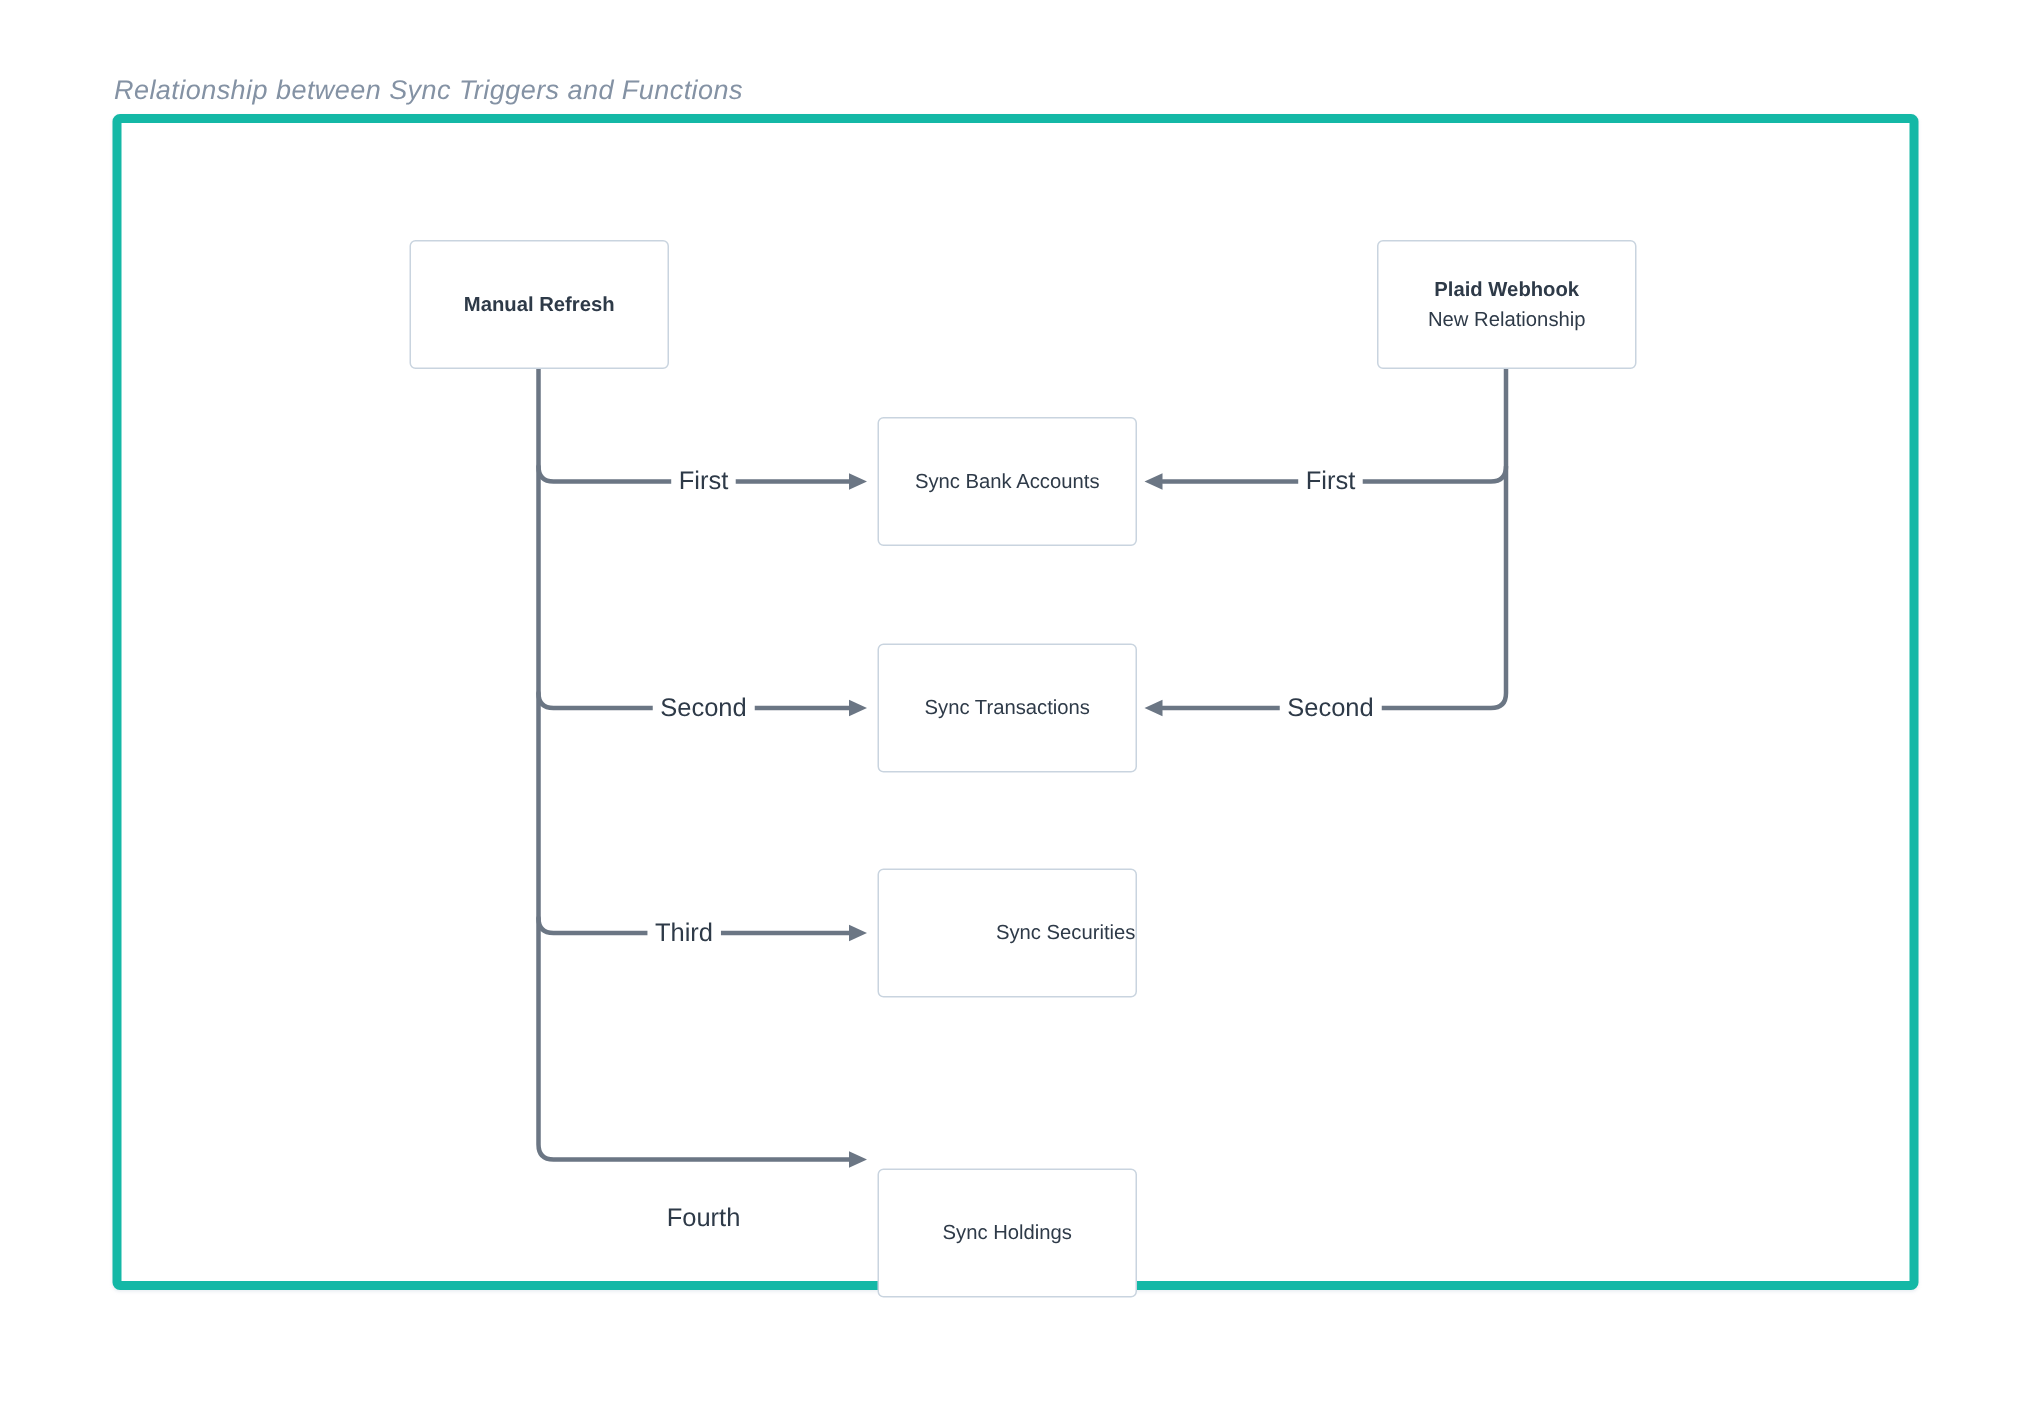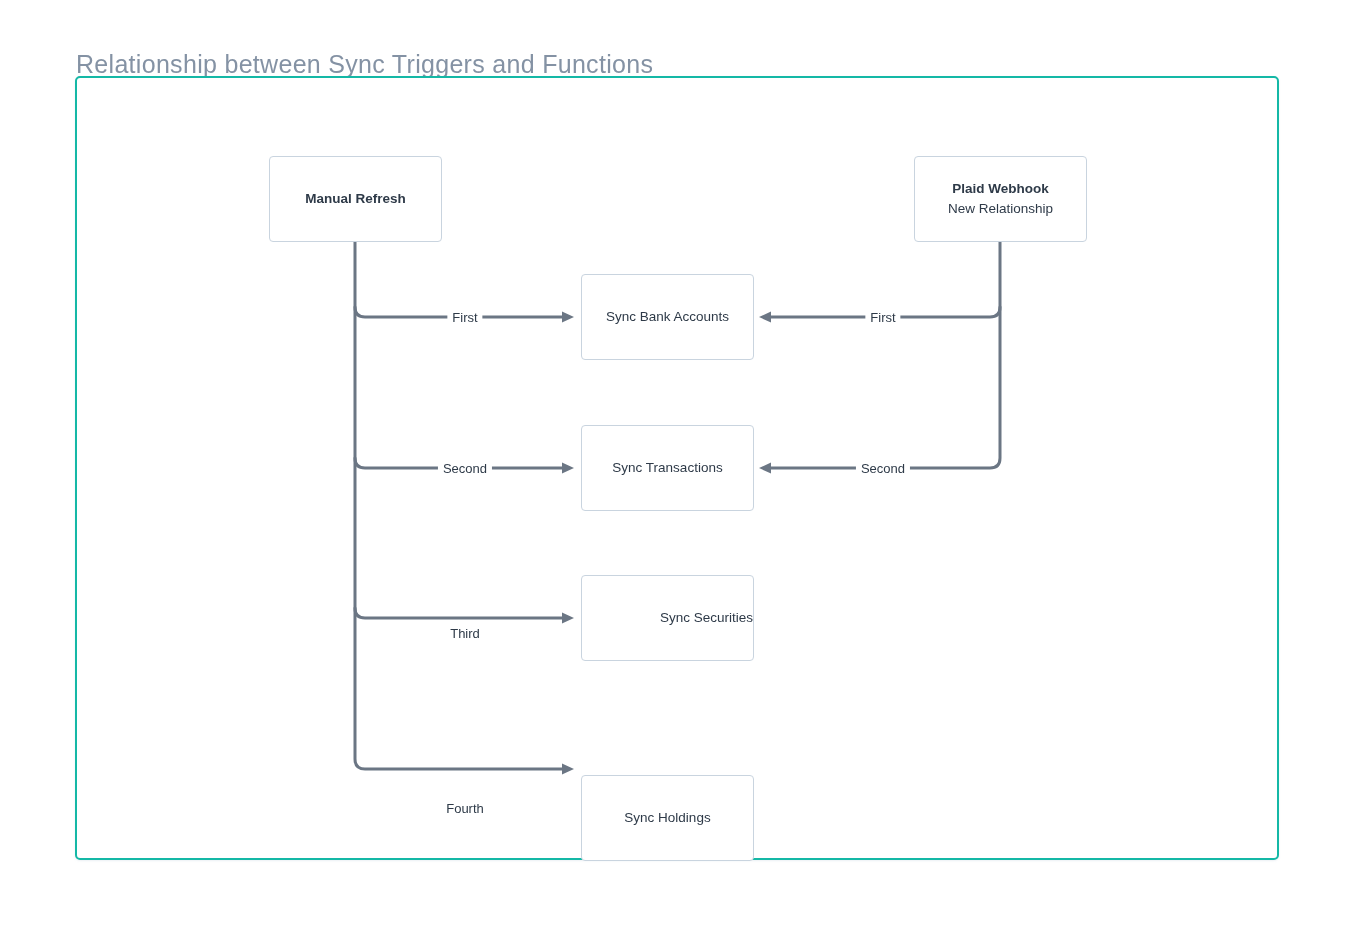--- a/index.html
+++ b/index.html
@@ -6,30 +6,31 @@
   html, body {
     width: 1358px; height: 942px;
     background: #ffffff;
     font-family: "Liberation Sans", sans-serif;
     position: relative;
     overflow: hidden;
   }
   .page-title {
     position: absolute;
     left: 76px; top: 50px;
-    font-size: 25px;
+    font-size: 18px;
     color: #8492a4;
     letter-spacing: 0.3px;
+    font-style: italic;
   }
   .panel {
     position: absolute;
     left: 75px; top: 76px;
     width: 1204px; height: 784px;
     background: #ffffff;
-    border: 2px solid #14b8a6;
+    border: 6px solid #14b8a6;
     border-radius: 5px;
     box-shadow: 0 1px 2px rgba(180,195,210,0.25);
   }
   .edges-svg {
     position: absolute;
     left: 0; top: 0;
     width: 1204px; height: 784px;
     pointer-events: none;
   }
   .edges-svg path {
@@ -70,21 +71,21 @@
     color: #2e3a48;
   }
   .label-trigger-manual  { left: 192px; top: 136px; }
   .label-trigger-webhook { left: 837px; top: 136px; }
   .label-functions       { left: 504px; top: 253px; }
   .edge-label {
     position: absolute;
     transform: translate(-50%, -50%);
     background: #ffffff;
     padding: 0 5px;
-    font-size: 13px;
+    font-size: 17px;
     color: #2e3a48;
     white-space: nowrap;
   }
 </style>
 </head>
 <body>
 
 <div class="page-title">Relationship between Sync Triggers and Functions</div>
 
 <div class="panel">
@@ -126,19 +127,19 @@
   </div>
   <div class="node node-func node-func-2">
     <div>Sync Securities</div>
   </div>
   <div class="node node-func node-func-3">
     <div>Sync Holdings</div>
   </div>
 
   <div class="edge-label" style="left:388px; top:239px;">First</div>
   <div class="edge-label" style="left:388px; top:390px;">Second</div>
-  <div class="edge-label" style="left:388px; top:540px;margin-top:15px;">Third</div>
+  <div class="edge-label" style="left:375px; top:540px;">Third</div>
   <div class="edge-label" style="left:388px; top:730px;">Fourth</div>
 
   <div class="edge-label" style="left:806px; top:239px;">First</div>
   <div class="edge-label" style="left:806px; top:390px;">Second</div>
 
 </div>
 
 </body></html>

